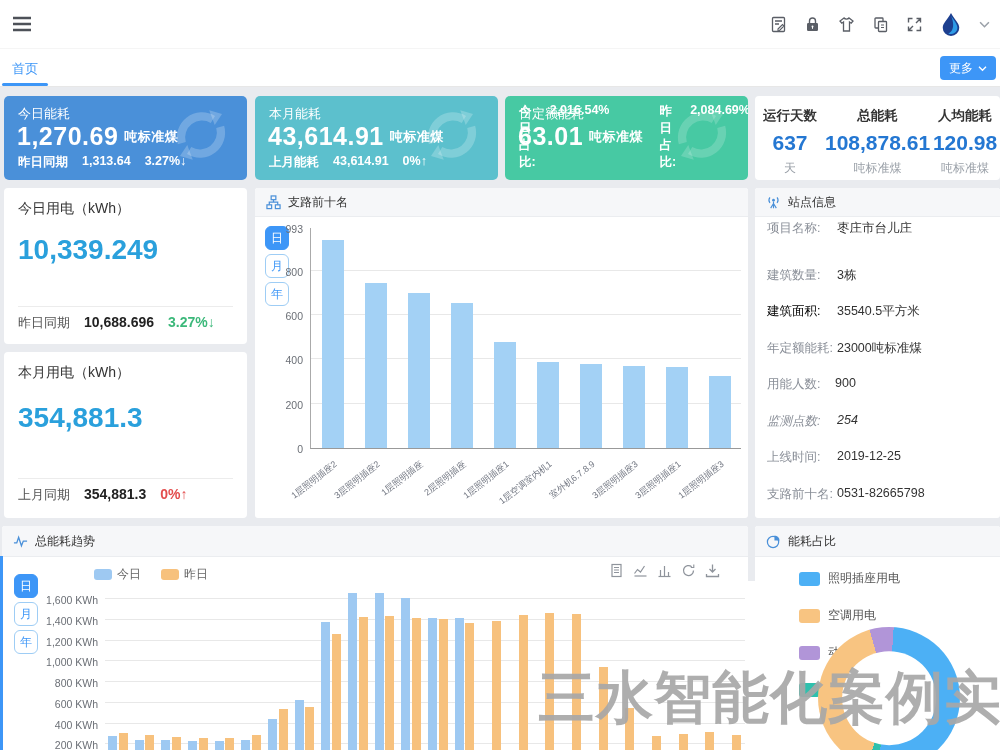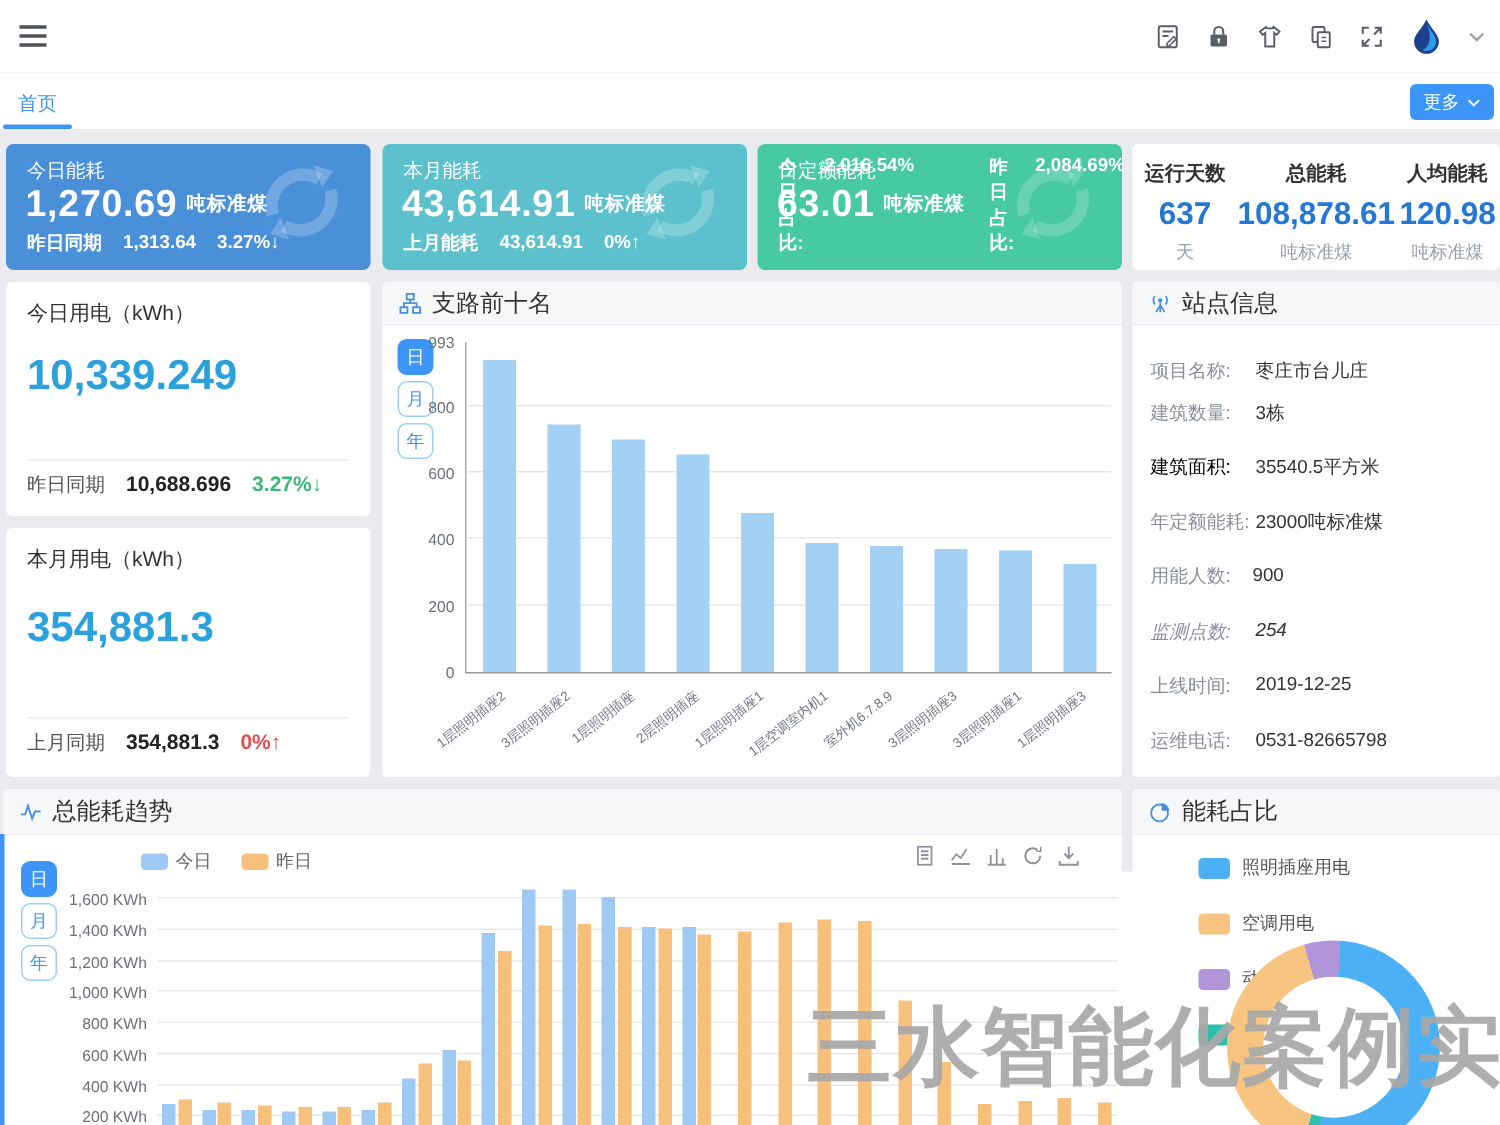--- a/index.html
+++ b/index.html
@@ -31,21 +31,21 @@
   .stat-col .v{font-size:21px;color:#2477d2;font-weight:bold;margin-top:6px;}
   .stat-col .u{font-size:12px;color:#9aa0a8;margin-top:5px;}
   .card{position:absolute;background:#fff;border-radius:4px;}
   .card .ttl{position:absolute;left:14px;top:12px;font-size:14px;color:#333;}
   .card .big{position:absolute;left:14px;top:46px;font-size:28px;font-weight:bold;color:#2aa0dc;}
   .card .div{position:absolute;left:14px;right:14px;border-top:1px solid #ececec;}
   .card .cmp{position:absolute;left:14px;font-size:13px;color:#555;display:flex;gap:14px;align-items:baseline;}
   .card .cmp b{color:#222;font-size:14px;}
   .panel{position:absolute;background:#fff;border-radius:3px;}
   .panel-header{height:28px;background:#f6f7f9;border-bottom:1px solid #ebedf0;display:flex;
-                align-items:center;gap:7px;padding-left:11px;font-size:16px;color:#333;border-radius:3px 3px 0 0;}
+                align-items:center;gap:7px;padding-left:11px;font-size:12px;color:#333;border-radius:3px 3px 0 0;}
   .ph-icon{width:15px;height:15px;color:#4a90d9;display:inline-flex;}
   .seg-btn{position:absolute;width:24px;height:24px;border-radius:6px;font-size:12px;display:flex;
            align-items:center;justify-content:center;cursor:pointer;background:#fff;
            border:1px solid #9ecdf5;color:#3d96f7;box-sizing:border-box;}
   .seg-btn.active{background:#3d96f7;border-color:#3d96f7;color:#fff;}
   .plot{position:absolute;}
   .gridline{position:absolute;left:0;right:0;height:1px;background:#e8e8e8;}
   .ylab{position:absolute;text-align:right;font-size:10.5px;color:#6b6f76;}
   .bar{position:absolute;bottom:0;}
   .branch-plot{border-left:1px solid #aaa;border-bottom:1px solid #999;}
@@ -300,28 +300,28 @@
         <span class="ph-icon">
           <svg viewBox="0 0 16 16" fill="none" stroke="currentColor" stroke-width="1.2">
               <circle cx="8" cy="5.5" r="1.5" fill="currentColor" stroke="none"></circle>
               <path d="M8 7v7M8 9l-3 5M8 9l3 5"></path>
               <path d="M4.2 2.5a5 5 0 0 0 0 6M11.8 2.5a5 5 0 0 1 0 6"></path>
             </svg>
         </span>
         <span>站点信息</span>
       </div>
       <div id="site-rows">
-          <div style="position: absolute; left: 12px; right: 8px; top: 51px; font-size: 12.5px;"><span style="color: rgb(138, 143, 152);">项目名称:</span><span style="position: absolute; left: 70px; color: rgb(51, 51, 51);">枣庄市台儿庄</span></div>
+          <div style="position: absolute; left: 12px; right: 8px; top: 32px; font-size: 12.5px;"><span style="color: rgb(138, 143, 152);">项目名称:</span><span style="position: absolute; left: 70px; color: rgb(51, 51, 51);">枣庄市台儿庄</span></div>
           <div style="position: absolute; left: 12px; right: 8px; top: 78.5px; font-size: 12.5px;"><span style="color: rgb(138, 143, 152);">建筑数量:</span><span style="position: absolute; left: 70px; color: rgb(51, 51, 51);">3栋</span></div>
           <div style="position: absolute; left: 12px; right: 8px; top: 115px; font-size: 12.5px;"><span style="color: #000000;">建筑面积:</span><span style="position: absolute; left: 70px; color: rgb(51, 51, 51);">35540.5平方米</span></div>
           <div style="position: absolute; left: 12px; right: 8px; top: 151.5px; font-size: 12.5px;"><span style="color: rgb(138, 143, 152);">年定额能耗:</span><span style="position: absolute; left: 70px; color: rgb(51, 51, 51);">23000吨标准煤</span></div>
           <div style="position: absolute; left: 12px; right: 8px; top: 188px; font-size: 12.5px;"><span style="color: rgb(138, 143, 152);">用能人数:</span><span style="position: absolute; left: 68px; color: rgb(51, 51, 51);">900</span></div>
           <div style="position: absolute; left: 12px; right: 8px; top: 224.5px; font-size: 12.5px; font-style: italic;"><span style="color: rgb(138, 143, 152);">监测点数:</span><span style="position: absolute; left: 70px; color: rgb(51, 51, 51);">254</span></div>
           <div style="position: absolute; left: 12px; right: 8px; top: 261px; font-size: 12.5px;"><span style="color: rgb(138, 143, 152);">上线时间:</span><span style="position: absolute; left: 70px; color: rgb(51, 51, 51);">2019-12-25</span></div>
-          <div style="position: absolute; left: 12px; right: 8px; top: 297.5px; font-size: 12.5px;"><span style="color: rgb(138, 143, 152);">运维电话:</span><span style="position: absolute; left: 70px; color: rgb(51, 51, 51);">0531-82665798</span></div>
+          <div style="position: absolute; left: 12px; right: 8px; top: 297.5px; font-size: 12.5px;"><span style="color: rgb(138, 143, 152);">支路前十名:</span><span style="position: absolute; left: 70px; color: rgb(51, 51, 51);">0531-82665798</span></div>
         </div>
     </div>
 
     <div class="panel" style="left:2px;top:439px;width:746px;height:290px;">
       <div class="panel-header" style="height:30px;">
         <span class="ph-icon">
           <svg viewBox="0 0 16 16" fill="none" stroke="currentColor" stroke-width="1.4">
               <path d="M1 9.5h3l2-6 3 9 2-5h4"></path>
             </svg>
         </span>

